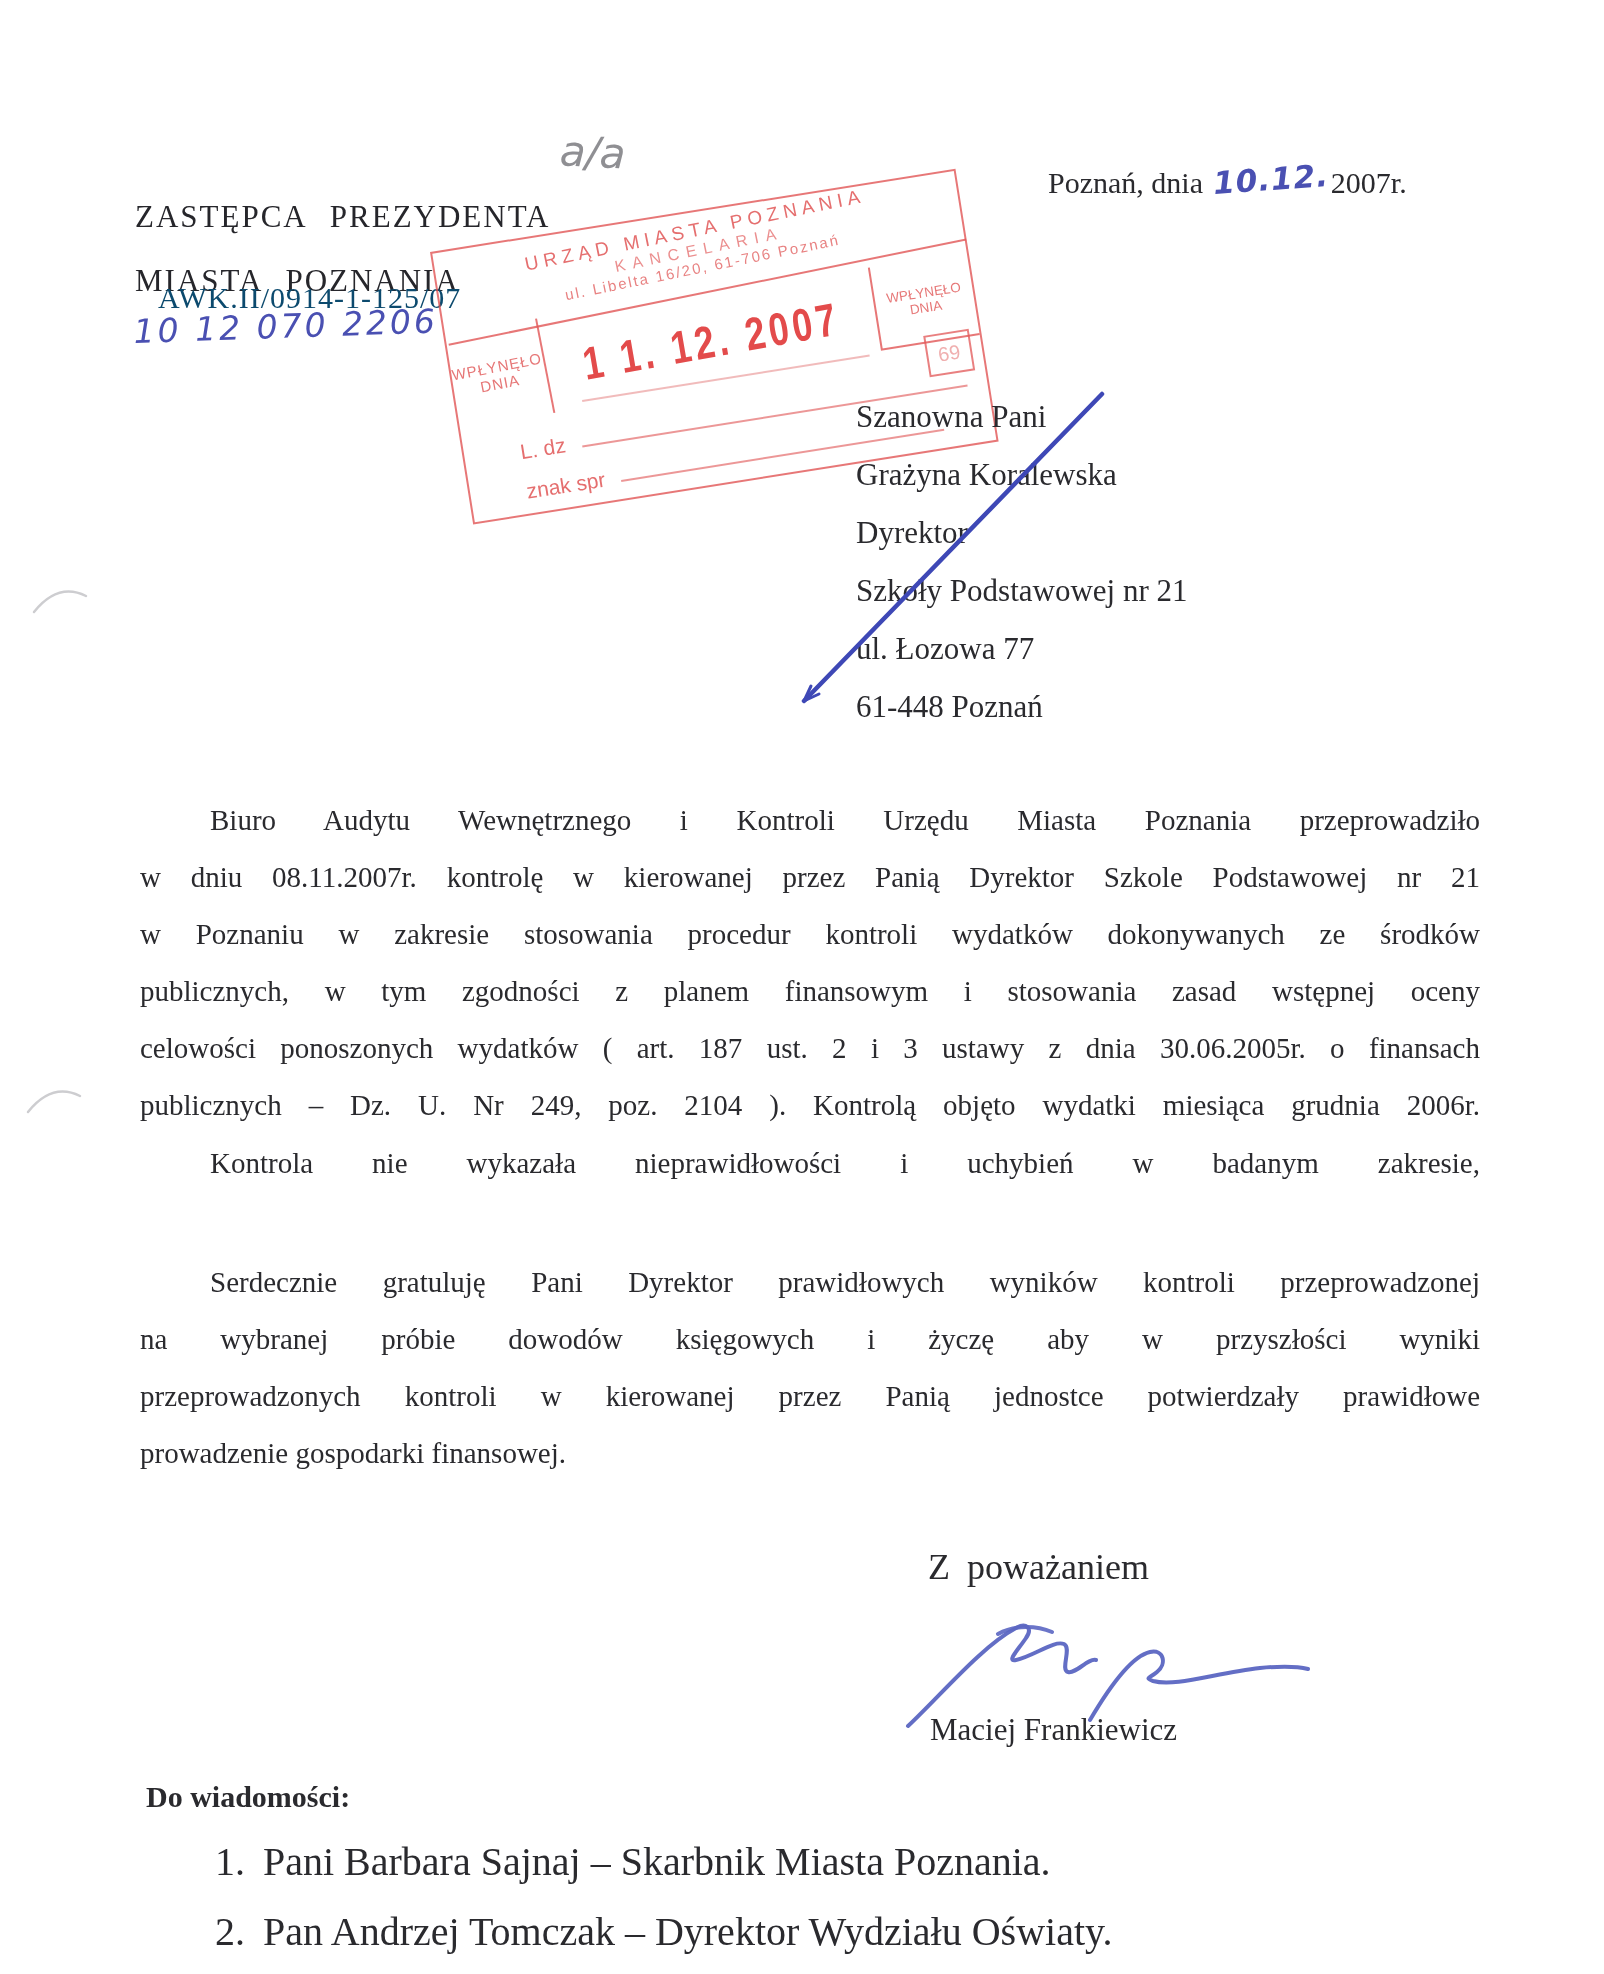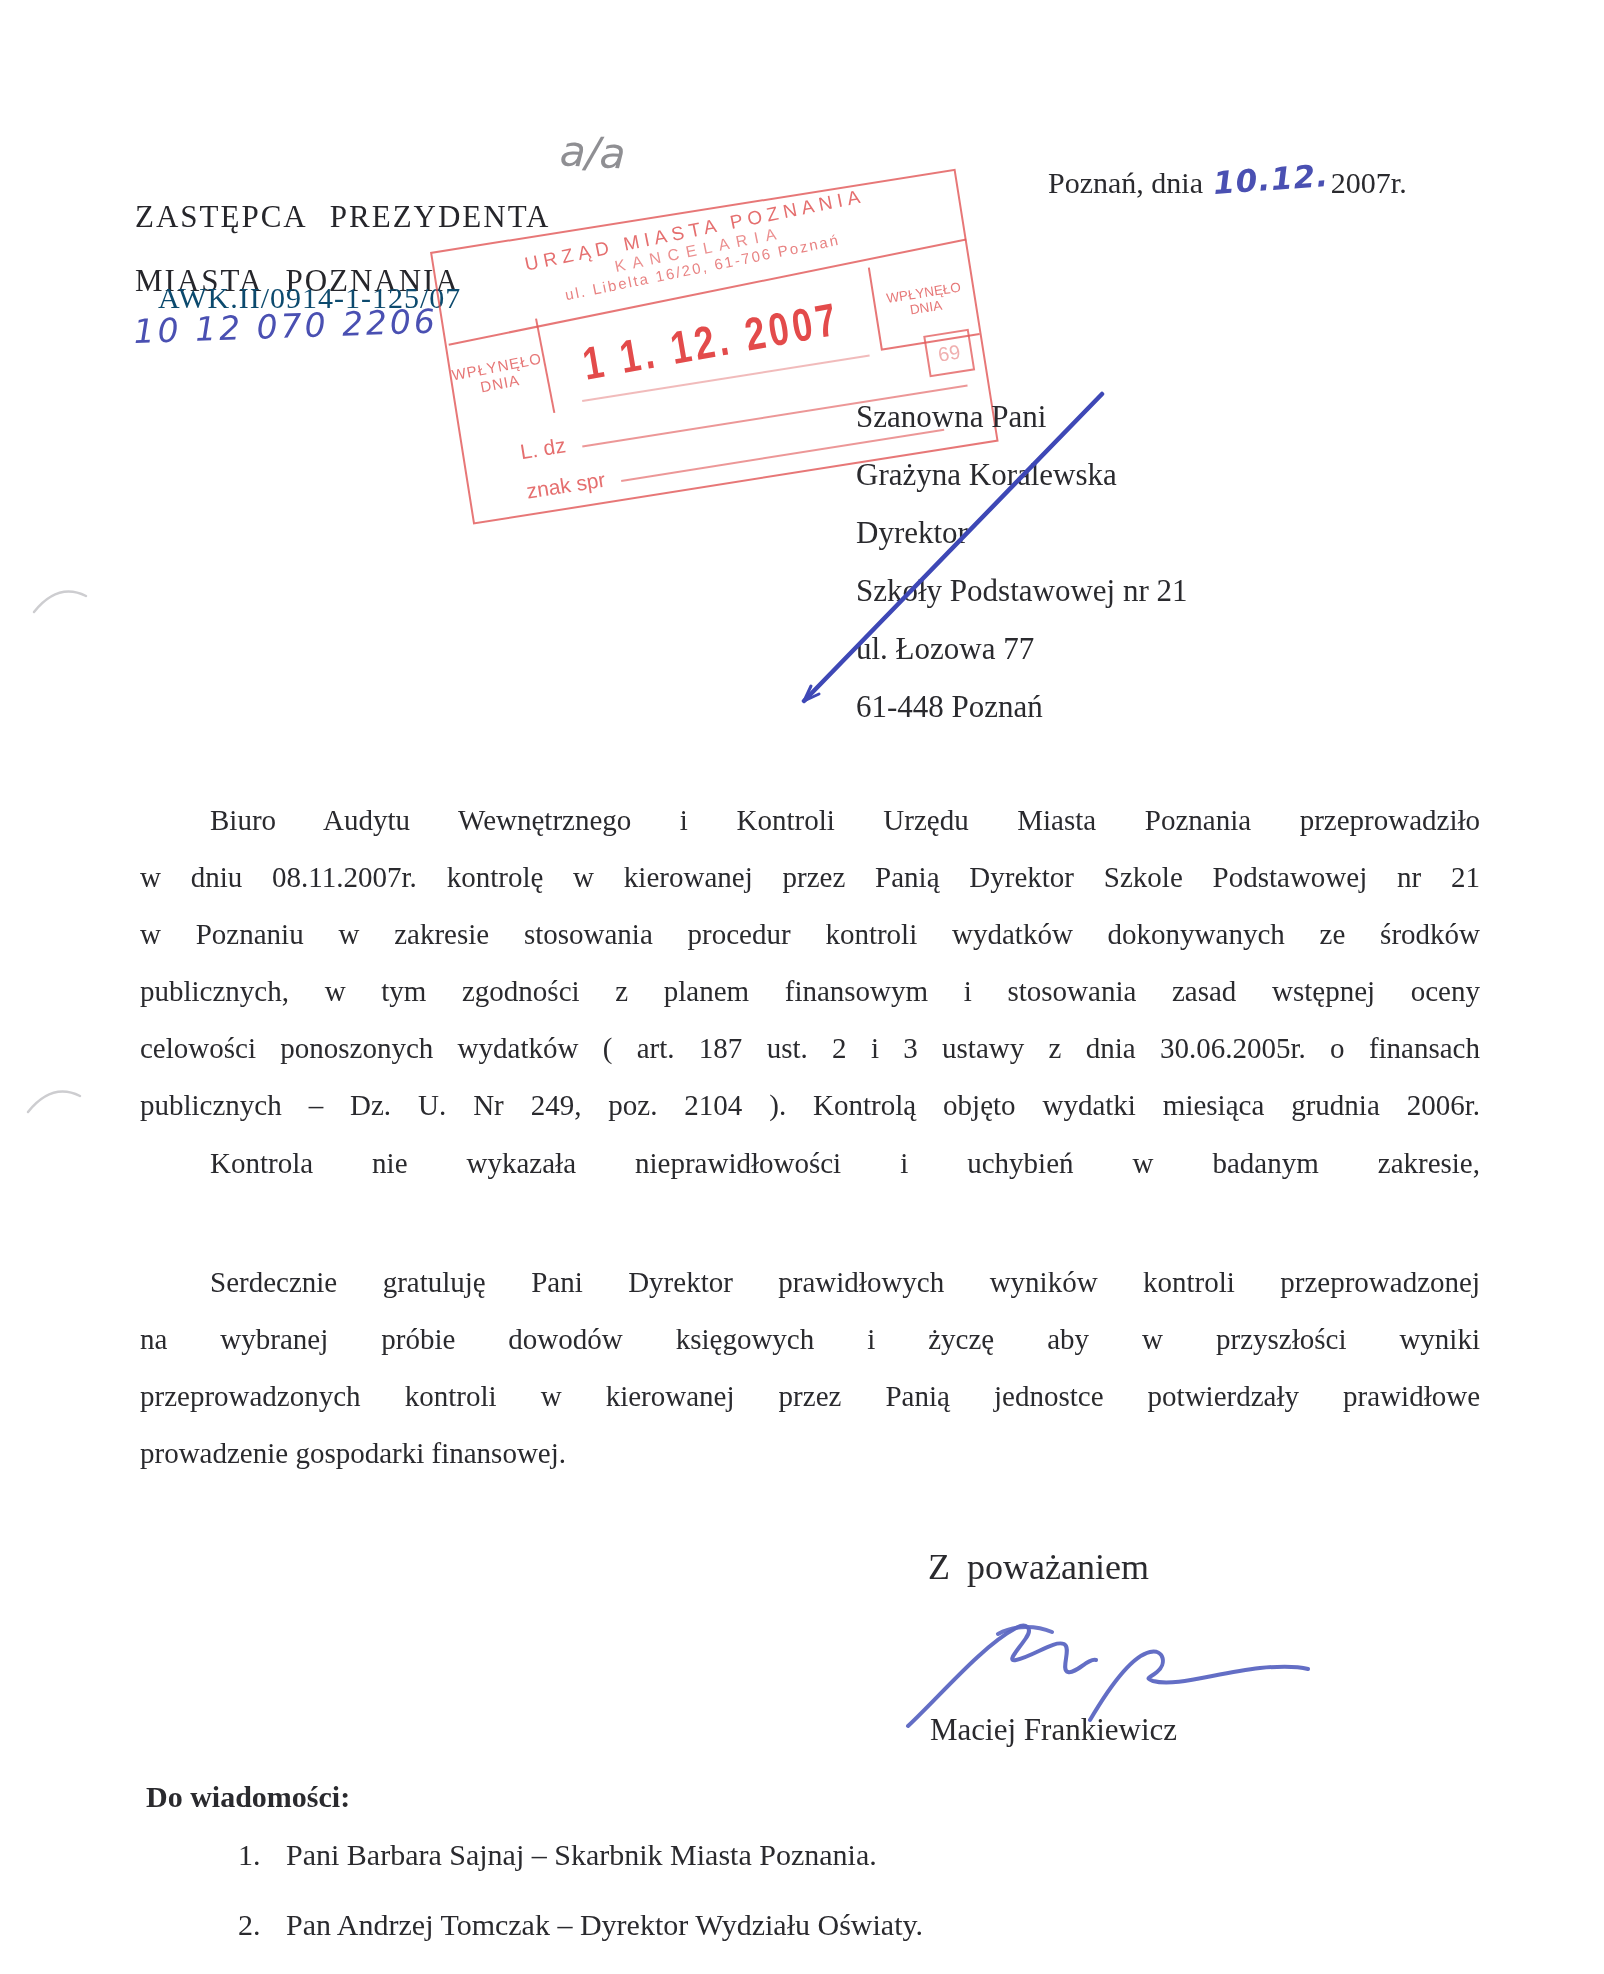--- a/index.html
+++ b/index.html
@@ -60,21 +60,21 @@
   .para2 { top:1135px; }
   .para3 { top:1254px; }
 
   
   .valediction { left:928px; top:1546px; font-size:36px; word-spacing:8px; }
   .signature-wrap { left:870px; top:1598px; width:450px; height:140px; }
   .signer { left:930px; top:1712px; font-size:31px; }
 
   
   .cc-heading { left:146px; top:1780px; font-size:30px;font-weight:bold; }
-  .cc-item { left:238px; font-size:30px; }
+  .cc-item { left:215px; font-size:40px; }
   .cc-item-1 { top:1838px; }
   .cc-item-2 { top:1908px; }
   .cc-num { display:inline-block; width:48px; }
 
   .strike-wrap { left:780px; top:370px; width:345px; height:345px; }
   .artifact { pointer-events:none; }
   svg { display:block; }
 </style>
 </head>
 <body>

